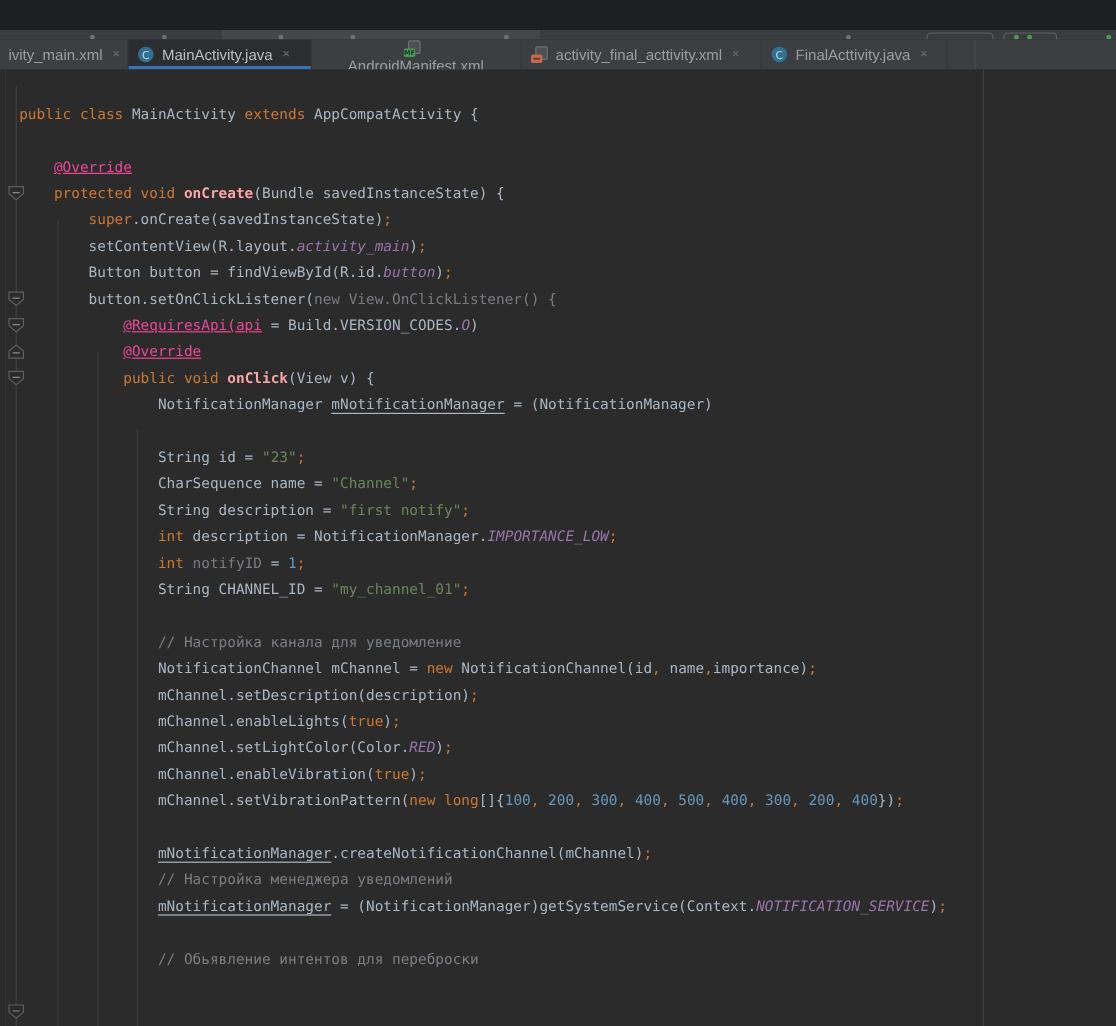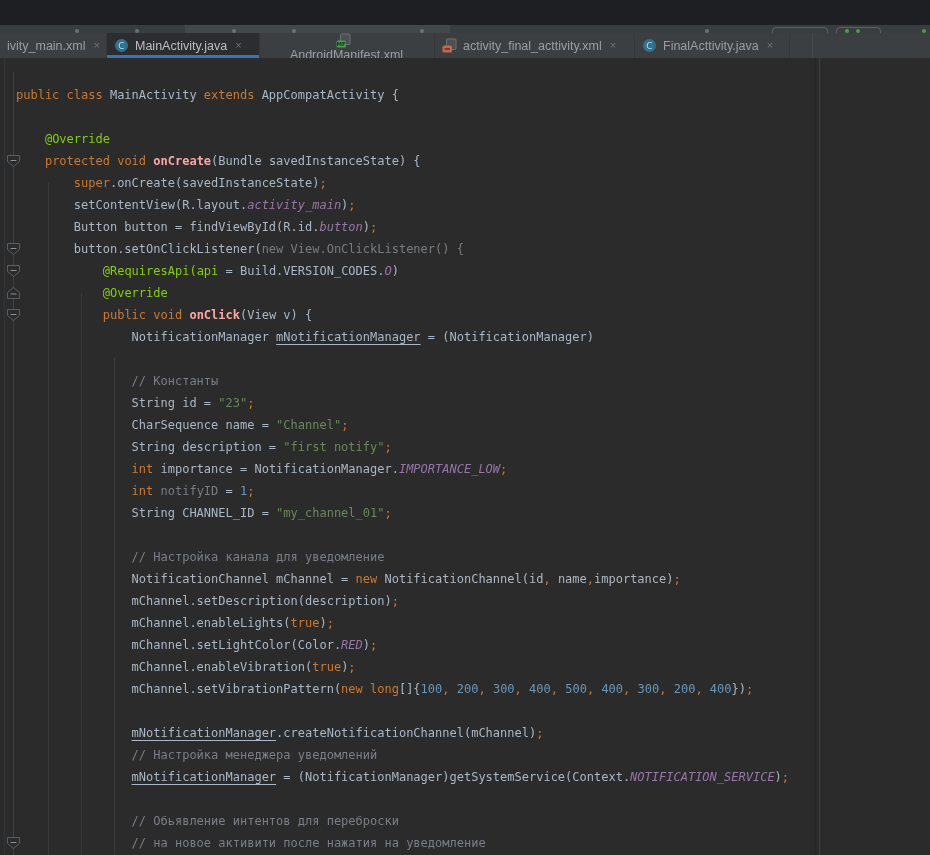--- a/index.html
+++ b/index.html
@@ -35,21 +35,21 @@
   .guide { background:#3A3A3A; }
   .margin-dark  { position:absolute; left:814px; top:0; bottom:0; width:2px; background:#26282A; }
   .margin-light { position:absolute; left:819px; top:0; bottom:0; width:1px; background:#3E4144; }
   .code {
     position:absolute; left:16px; top:26px;
     font-family:"DejaVu Sans Mono", monospace; font-size:12px; line-height:22px;
   }
   .code .ln { height:22px; white-space:pre; }
   .def { color:#A9B7C6; }
   .kw  { color:#CC7832; }
-  .ann { color:#84cc16; }
+  .ann { color:#ec4899;text-decoration:underline; }
   .mth { color:#fca5a5; font-weight:bold; }
   .str { color:#6A8759; }
   .num { color:#6897BB; }
   .cmt { color:#7A7E85; }
   .const { color:#9876AA; font-style:italic;text-align:right; }
   .gray { color:#787C80; }
   .u { text-decoration:underline; text-underline-offset:3px; text-decoration-thickness:1px; }
   .fold { position:absolute; left:6px; width:15px; height:14px; }
   
   .bottom-bar {
@@ -135,42 +135,40 @@
         <div class="ln"><span class="def">    </span><span class="kw">protected void </span><span class="mth">onCreate</span><span class="def">(Bundle savedInstanceState) {</span></div>
         <div class="ln"><span class="def">        </span><span class="kw">super</span><span class="def">.onCreate(savedInstanceState)</span><span class="kw">;</span></div>
         <div class="ln"><span class="def">        setContentView(R.layout.</span><span class="const">activity_main</span><span class="def">)</span><span class="kw">;</span></div>
         <div class="ln"><span class="def">        Button button = findViewById(R.id.</span><span class="const">button</span><span class="def">)</span><span class="kw">;</span></div>
         <div class="ln"><span class="def">        button.setOnClickListener(</span><span class="gray">new View.OnClickListener() {</span></div>
         <div class="ln"><span class="def">            </span><span class="ann">@RequiresApi(</span><span class="ann">api</span><span class="def"> = Build.VERSION_CODES.</span><span class="const">O</span><span class="def">)</span></div>
         <div class="ln"><span class="def">            </span><span class="ann">@Override</span></div>
         <div class="ln"><span class="def">            </span><span class="kw">public void </span><span class="mth">onClick</span><span class="def">(View v) {</span></div>
         <div class="ln"><span class="def">                NotificationManager </span><span class="def u">mNotificationManager</span><span class="def"> = (NotificationManager)</span></div>
         <div class="ln"></div>
-        <div class="ln"><span class="def">                </span><span class="cmt">// Константы</span></div>
         <div class="ln"><span class="def">                String id = </span><span class="str">"23"</span><span class="kw">;</span></div>
         <div class="ln"><span class="def">                CharSequence name = </span><span class="str">"Channel"</span><span class="kw">;</span></div>
         <div class="ln"><span class="def">                String description = </span><span class="str">"first notify"</span><span class="kw">;</span></div>
-        <div class="ln"><span class="def">                </span><span class="kw">int</span><span class="def"> importance = NotificationManager.</span><span class="const">IMPORTANCE_LOW</span><span class="kw">;</span></div>
+        <div class="ln"><span class="def">                </span><span class="kw">int</span><span class="def"> description = NotificationManager.</span><span class="const">IMPORTANCE_LOW</span><span class="kw">;</span></div>
         <div class="ln"><span class="def">                </span><span class="kw">int</span><span class="def"> </span><span class="gray">notifyID</span><span class="def"> = </span><span class="num">1</span><span class="kw">;</span></div>
         <div class="ln"><span class="def">                String CHANNEL_ID = </span><span class="str">"my_channel_01"</span><span class="kw">;</span></div>
         <div class="ln"></div>
         <div class="ln"><span class="def">                </span><span class="cmt">// Настройка канала для уведомление</span></div>
         <div class="ln"><span class="def">                NotificationChannel mChannel = </span><span class="kw">new </span><span class="def">NotificationChannel(id</span><span class="kw">,</span><span class="def"> name</span><span class="kw">,</span><span class="def">importance)</span><span class="kw">;</span></div>
         <div class="ln"><span class="def">                mChannel.setDescription(description)</span><span class="kw">;</span></div>
         <div class="ln"><span class="def">                mChannel.enableLights(</span><span class="kw">true</span><span class="def">)</span><span class="kw">;</span></div>
         <div class="ln"><span class="def">                mChannel.setLightColor(Color.</span><span class="const">RED</span><span class="def">)</span><span class="kw">;</span></div>
         <div class="ln"><span class="def">                mChannel.enableVibration(</span><span class="kw">true</span><span class="def">)</span><span class="kw">;</span></div>
         <div class="ln"><span class="def">                mChannel.setVibrationPattern(</span><span class="kw">new long</span><span class="def">[]{</span><span class="num">100</span><span class="kw">,</span><span class="def"> </span><span class="num">200</span><span class="kw">,</span><span class="def"> </span><span class="num">300</span><span class="kw">,</span><span class="def"> </span><span class="num">400</span><span class="kw">,</span><span class="def"> </span><span class="num">500</span><span class="kw">,</span><span class="def"> </span><span class="num">400</span><span class="kw">,</span><span class="def"> </span><span class="num">300</span><span class="kw">,</span><span class="def"> </span><span class="num">200</span><span class="kw">,</span><span class="def"> </span><span class="num">400</span><span class="def">})</span><span class="kw">;</span></div>
         <div class="ln"></div>
         <div class="ln"><span class="def">                </span><span class="def u">mNotificationManager</span><span class="def">.createNotificationChannel(mChannel)</span><span class="kw">;</span></div>
         <div class="ln"><span class="def">                </span><span class="cmt">// Настройка менеджера уведомлений</span></div>
         <div class="ln"><span class="def">                </span><span class="def u">mNotificationManager</span><span class="def"> = (NotificationManager)getSystemService(Context.</span><span class="const">NOTIFICATION_SERVICE</span><span class="def">)</span><span class="kw">;</span></div>
         <div class="ln"></div>
         <div class="ln"><span class="def">                </span><span class="cmt">// Обьявление интентов для переброски</span></div>
-        <div class="ln"><span class="def">                </span><span class="cmt">// на новое активити после нажатия на уведомление</span></div>
       </div>
   <div class="vline guide" style="left: 48px; top: 125px; bottom: 0px;"></div>
       <div class="vline guide" style="left: 81px; top: 235px; bottom: 0px;"></div>
       <div class="vline guide" style="left: 114px; top: 300px; bottom: 0px;"></div>
       <div class="fold" style="top: 96px;"><svg width="15" height="14" viewBox="0 0 15 14">
           <path d="M1.5 1.5H13.5V7.5L7.5 12.5L1.5 7.5Z" fill="#2B2B2B" stroke="#5C5F63"></path>
           <line x1="4.5" y1="6.5" x2="10.5" y2="6.5" stroke="#8A8D91"></line>
         </svg></div>
       <div class="fold" style="top: 184px;"><svg width="15" height="14" viewBox="0 0 15 14">
           <path d="M1.5 1.5H13.5V7.5L7.5 12.5L1.5 7.5Z" fill="#2B2B2B" stroke="#5C5F63"></path>

